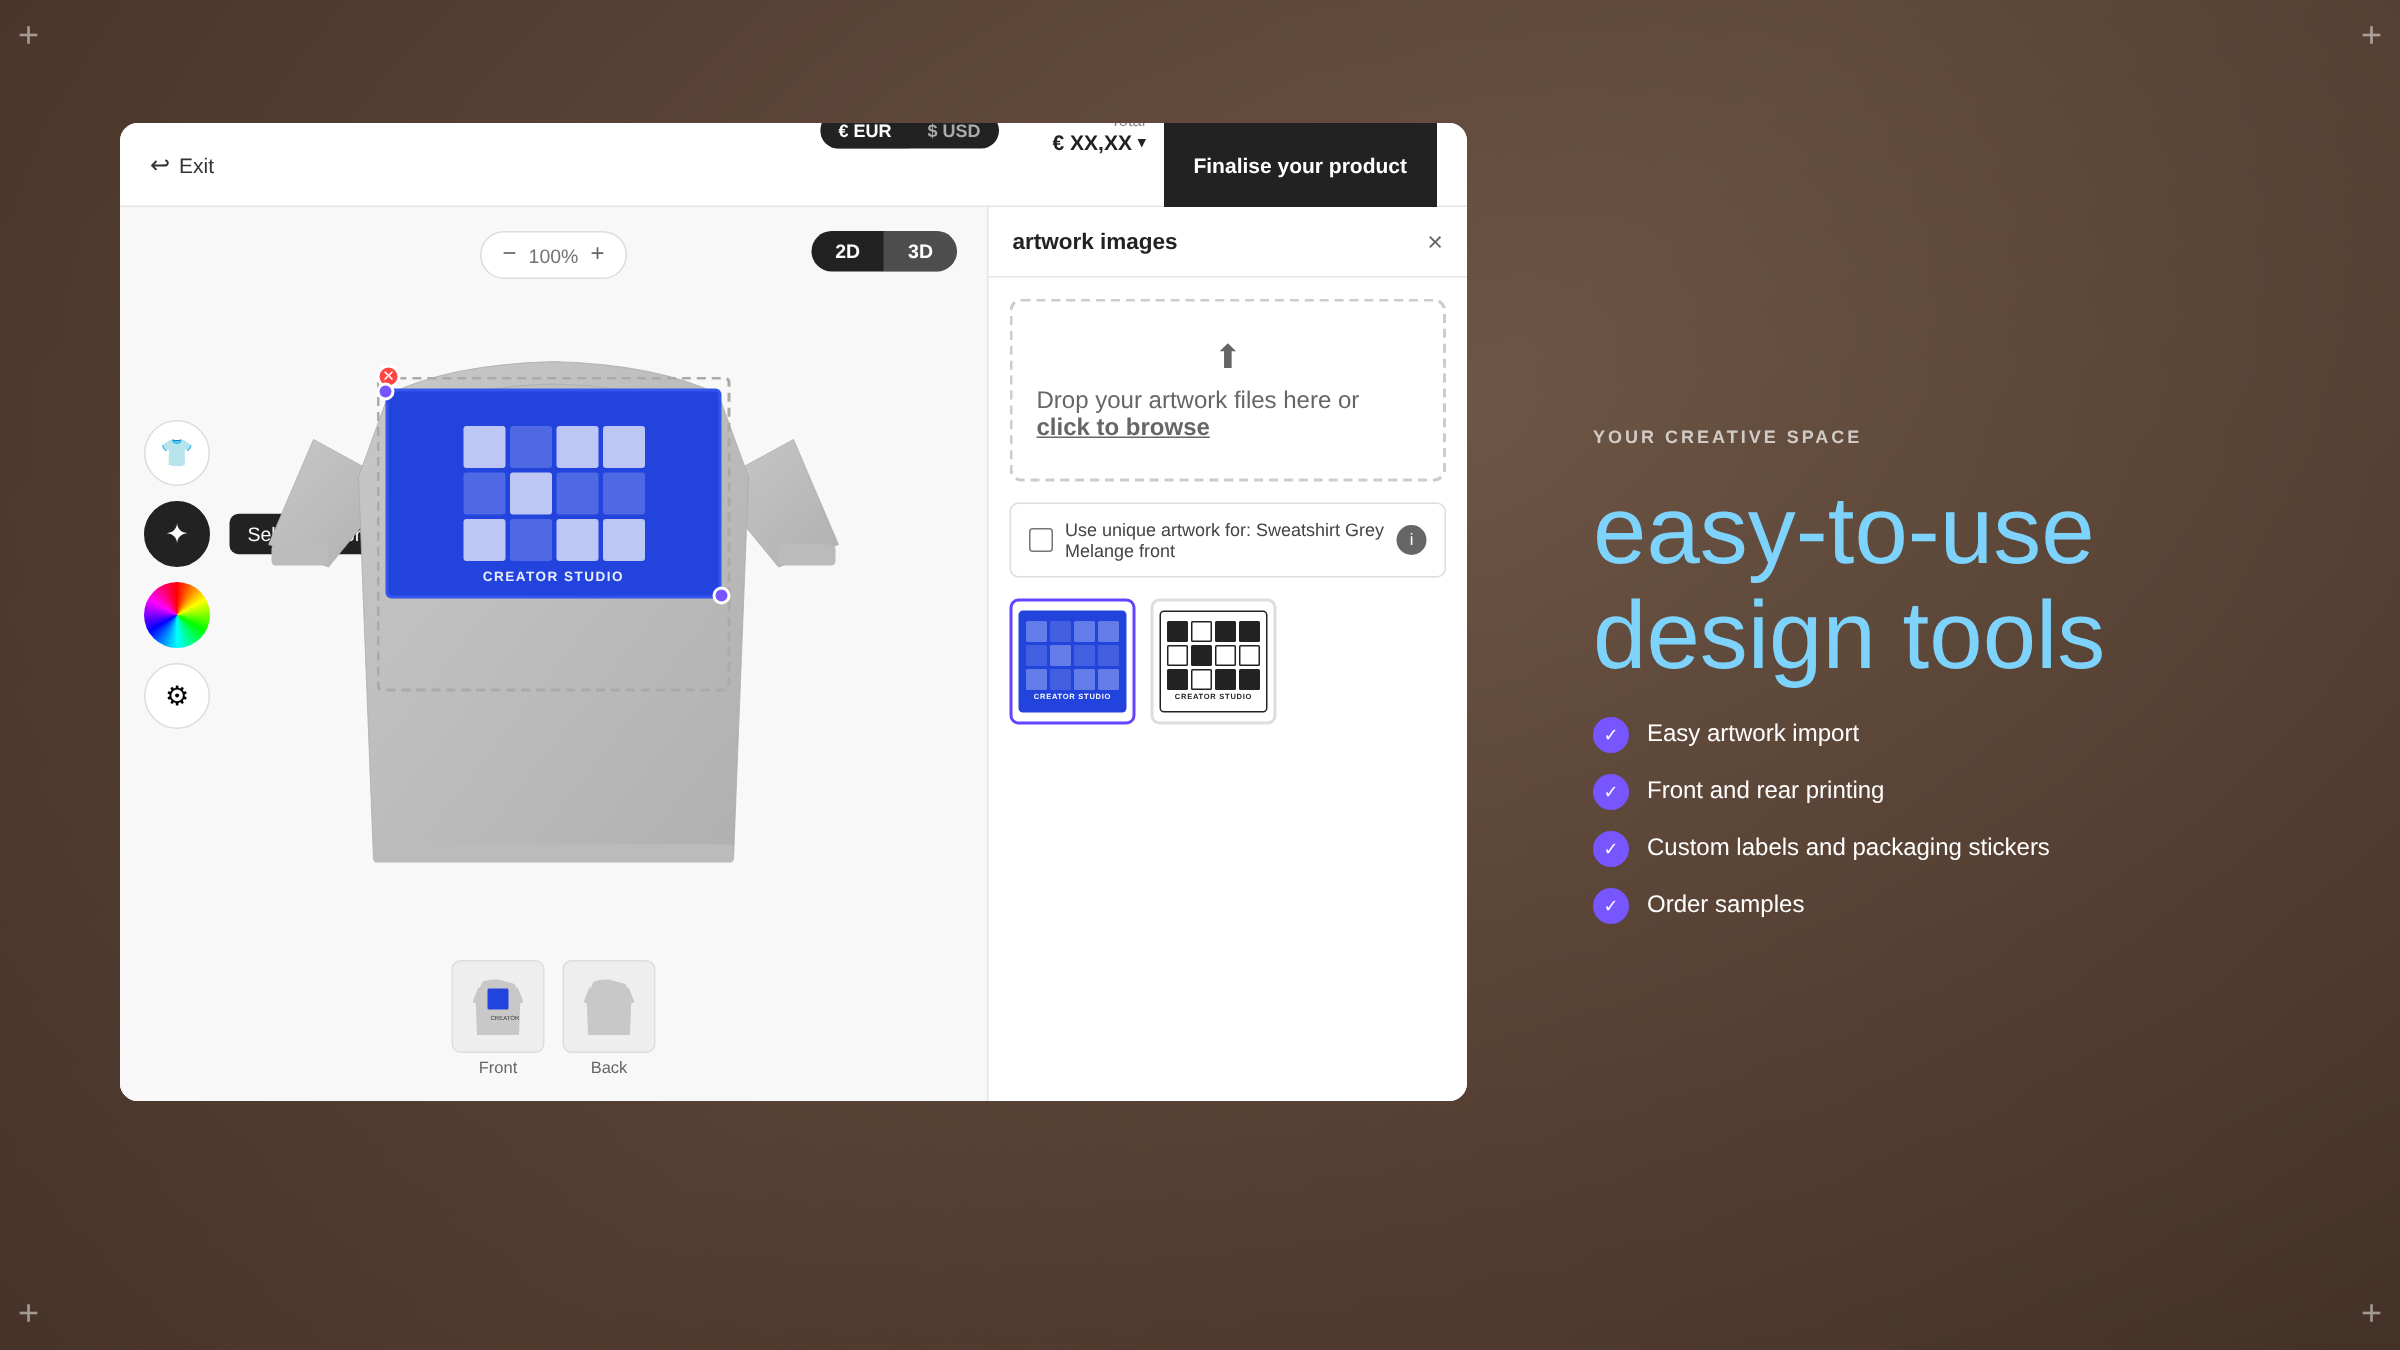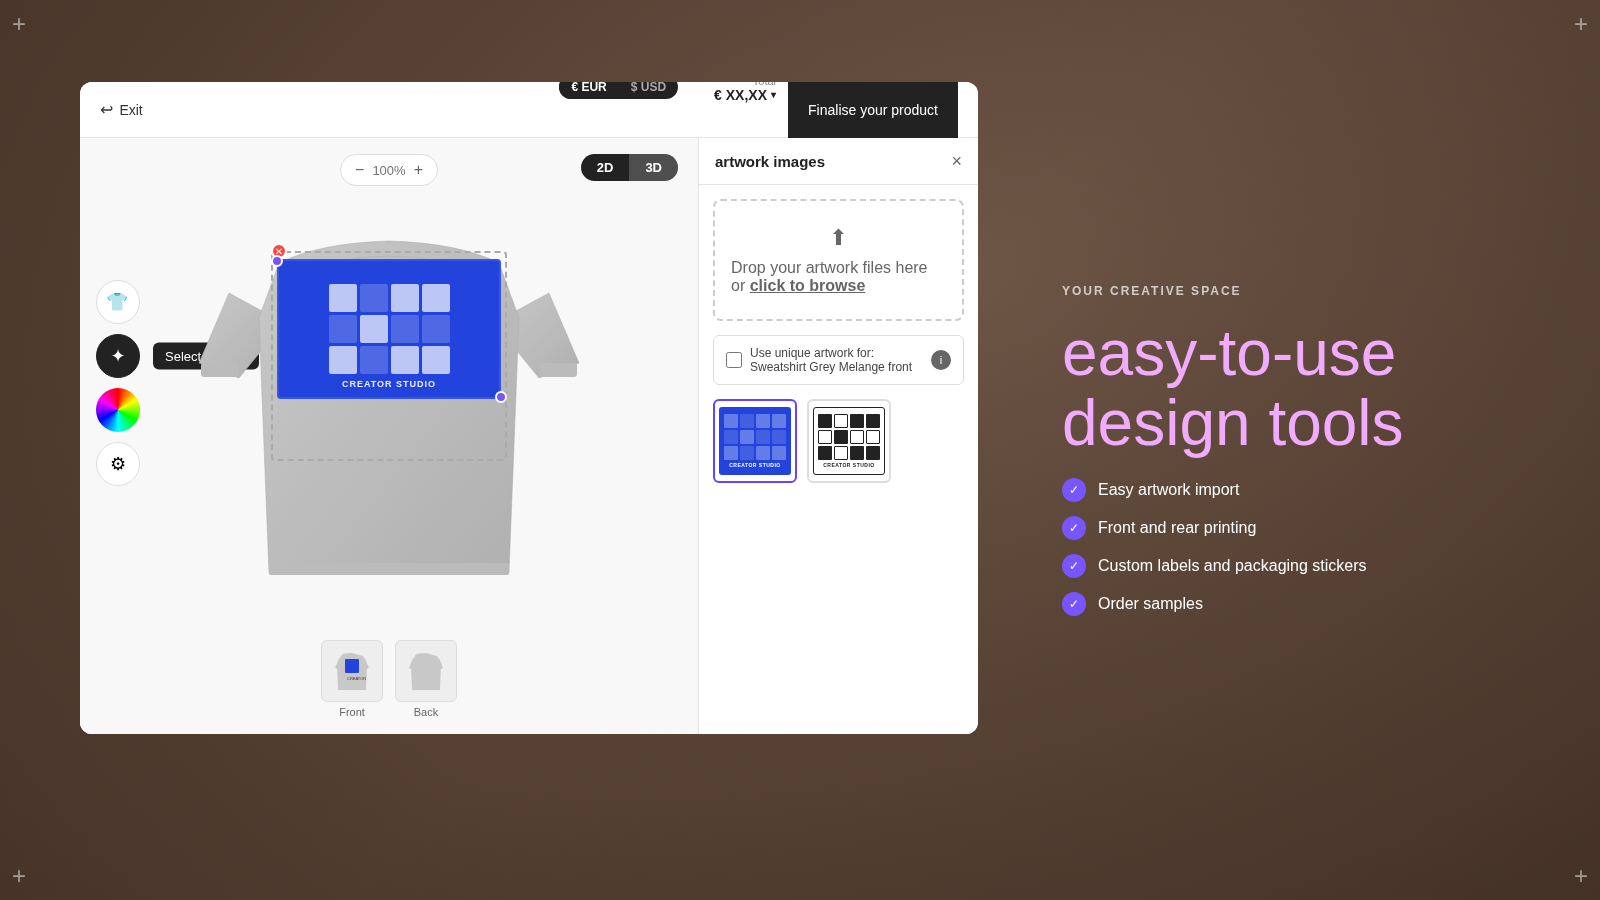--- a/index.html
+++ b/index.html
@@ -117,21 +117,21 @@
       gap: 4px;
     }
 
     .finalise-btn {
       background: #222;
       color: #fff;
       border: none;
       border-radius: 6px;
       padding: 27px 20px;
       font-size: 14px;
-      font-weight: 400;
+      font-weight: 700;
       cursor: pointer;
     }
 
     
     .modal-body {
       display: flex;
       flex: 1;
       overflow: hidden;
     }
 
@@ -375,21 +375,21 @@
       overflow: hidden;
     }
 
     .thumb-label {
       font-size: 11px;
       color: #666;
     }
 
     
     .artwork-panel {
-      width: 280px;
+      width: 320px;
       background: #fff;
       border-left: 1px solid #e5e5e5;
       display: flex;
       flex-direction: column;
     }
 
     .artwork-panel-header {
       display: flex;
       align-items: center;
       justify-content: space-between;
@@ -582,21 +582,21 @@
       font-weight: 700;
       letter-spacing: 2px;
       color: rgba(255,255,255,0.7);
       text-transform: uppercase;
       margin-bottom: 20px;
     }
 
     .design-tools-heading {
       font-size: 64px;
       font-weight: 400;
-      color: #f0abfc;
+      color: #7dd3fc;
       line-height: 1.1;
       margin-bottom: 20px;
     }
 
     .tools-description {
       font-size: 16px;
       color: rgba(255,255,255,0.85);
       line-height: 1.7;
       margin-bottom: 32px;
       max-width: 400px;

